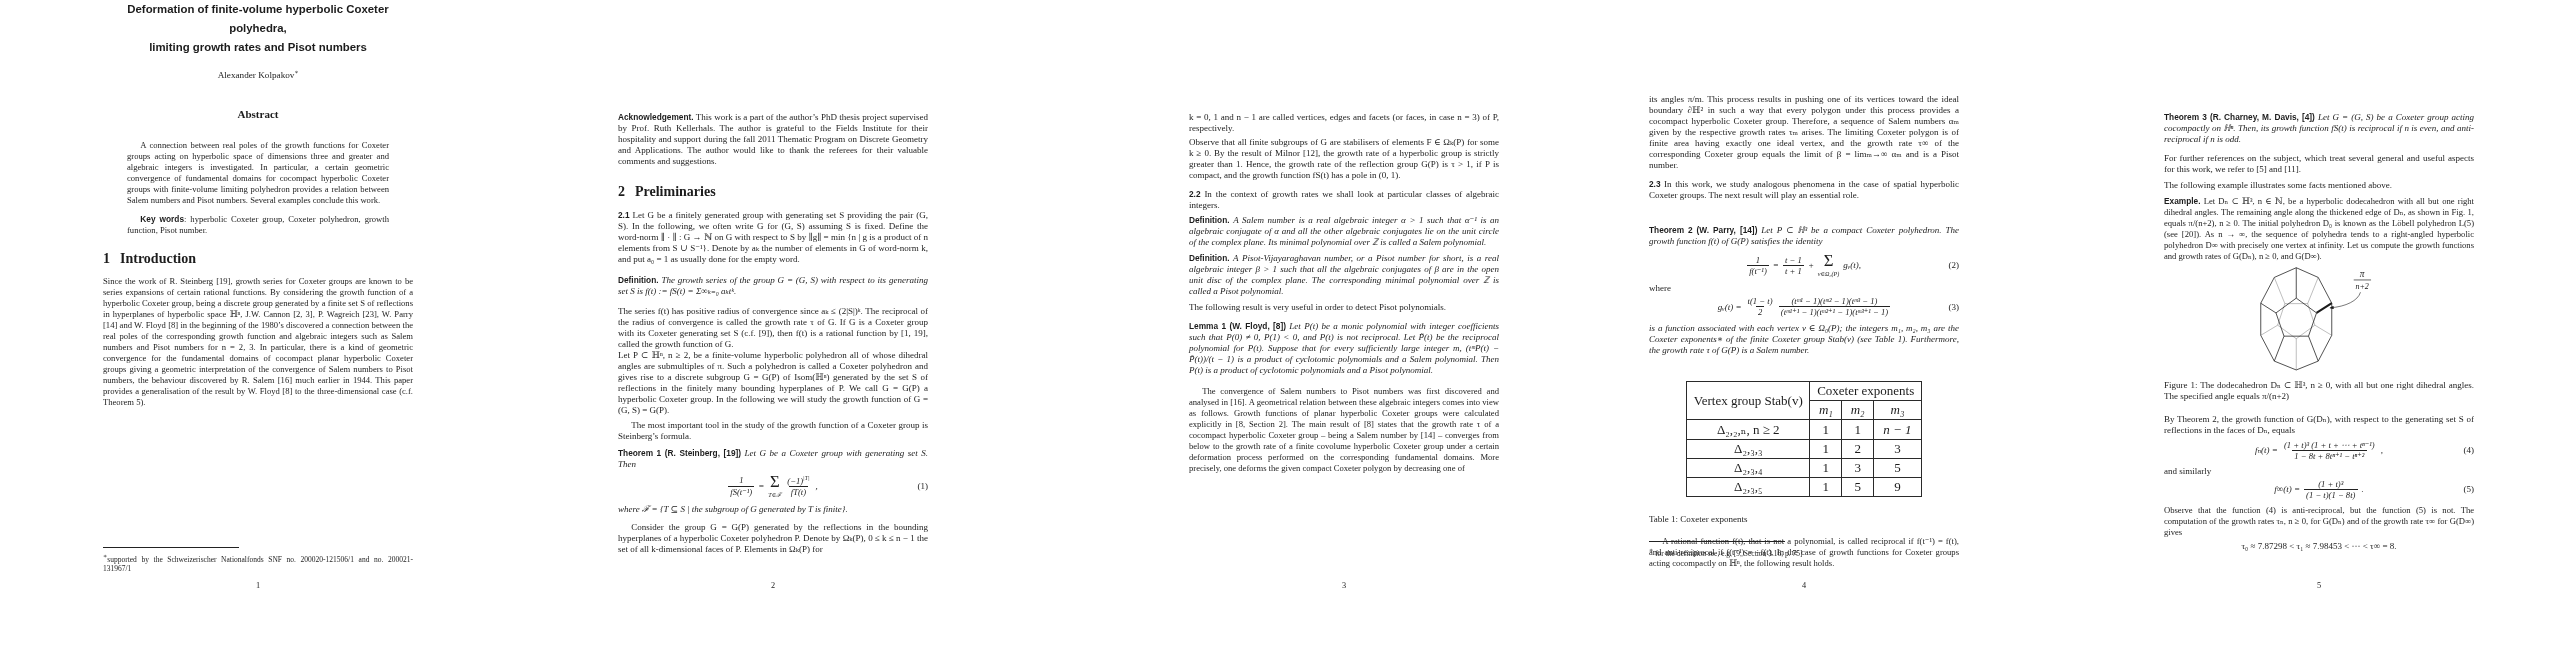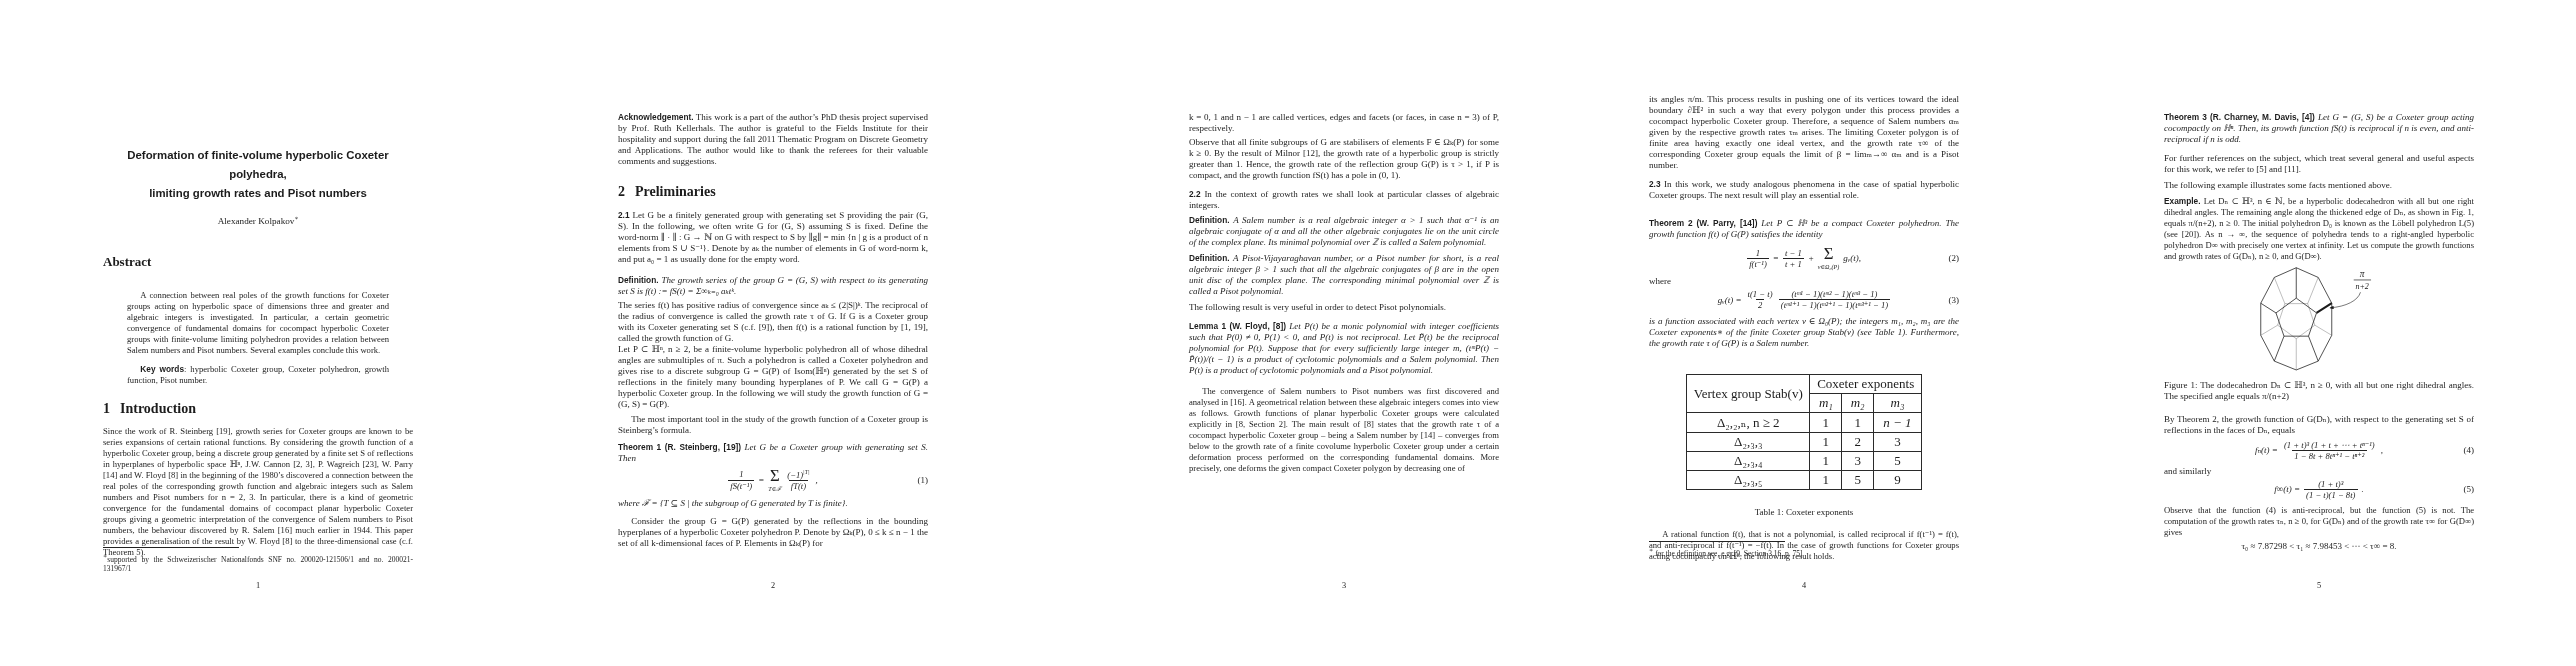--- a/index.html
+++ b/index.html
@@ -19,42 +19,42 @@
   .pagebody { position:absolute; left:103px; width:310px; top:0; }
   .pageno { position:absolute; top:581px; left:103px; width:310px; text-align:center; font-size:8.3px; }
 
   .p { margin:0; text-align:justify; font-size:9px; line-height:11px; }
   .tight { font-size:8.6px; line-height:11px; }
   .it { font-style:italic; }
   .ind { text-indent:13.3px; }
   .runin { font-family:"Liberation Sans","DejaVu Sans",sans-serif; font-weight:bold; font-style:normal; font-size:8.3px; }
 
   .titleblk { text-align:center; font-family:"Liberation Sans","DejaVu Sans",sans-serif;
-    font-weight:bold; font-size:11.4px; line-height:19px; padding-top:146px; }
+    font-weight:bold; font-size:11.4px; line-height:19px; }
   .author { text-align:center; font-size:9.2px; margin-top:12.2px; }
-  .abshead { font-weight:bold; font-size:13px; margin-top:28px; }
+  .abshead { text-align:center; font-weight:bold; font-size:11px; margin-top:28px; }
   .abstract { width:262px; margin:20px auto 0 auto; }
   .keywords { width:262px; margin:7.8px auto 0 auto; }
   .sechead { font-weight:bold; font-size:14px; margin:0; margin-top:13.3px; }
   .sechead .no { margin-right:10px; }
 
   .eqrow { position:relative; display:flex; align-items:center; justify-content:center;
     gap:3.9px; font-size:9px; font-style:italic; margin:5.6px 0; }
   .eqtag { position:absolute; right:0; font-style:normal; }
   .frac { display:inline-flex; flex-direction:column; align-items:center; font-size:8.6px; line-height:1.18; }
   .frac .den { border-top:0.7px solid #222; }
   .frac .num, .frac .den { padding:0 2.2px; white-space:nowrap; }
   .bigsum { display:inline-flex; flex-direction:column; align-items:center; line-height:1; }
   .bigsum .sig { font-size:16.7px; font-style:normal; }
   .bigsum .lim { font-size:6.1px; margin-top:1.1px; white-space:nowrap; }
   .supsm { font-size:5.8px; }
 
   .ctable { border-collapse:collapse; margin:25px auto 0 auto; font-size:13px; }
   .ctable td { border:0.7px solid #2a2a2a; padding:1.1px 6.7px; text-align:center; }
-  .tcaption { text-align:center; font-size:9px; margin-top:16.7px; }
+  .tcaption { font-size:9px; margin-top:16.7px; }
 
   .figwrap { display:flex; justify-content:center; margin-top:3.3px; }
   .figcap { margin-top:9px; }
 
   .fnblock1 { position:absolute; top:547px; left:103px; width:310px; }
   .fnblock4 { position:absolute; top:541px; left:103px; width:310px; }
   .fnrule { width:136px; border-top:0.8px solid #222; margin-bottom:3.3px; }
   .fn { font-size:7.5px; line-height:9.4px; text-align:justify; margin:0; }
   .center { text-align:center; }
 </style>
@@ -84,21 +84,21 @@
     </div>
     <div class="pageno">1</div>
   </div>
 
   <div class="page" style="left:515px">
     <div class="pagebody" style="padding-top:112px">
       <p class="p"><b class="runin">Acknowledgement.</b> <span>This work is a part of the author’s PhD thesis project supervised by Prof. Ruth Kellerhals. The author is grateful to the Fields Institute for their hospitality and support during the fall 2011 Thematic Program on Discrete Geometry and Applications. The author would like to thank the referees for their valuable comments and suggestions.</span></p>
       <h1 class="sechead" style="margin-top:16.7px"><span class="no">2</span><span>Preliminaries</span></h1>
       <p class="p" style="margin-top:10px"><b class="runin">2.1</b> <span>Let G be a finitely generated group with generating set S providing the pair (G, S). In the following, we often write G for (G, S) assuming S is fixed. Define the word-norm ∥ · ∥ : G → ℕ on G with respect to S by ∥g∥ = min {n | g is a product of n elements from S ∪ S⁻¹}. Denote by aₖ the number of elements in G of word-norm k, and put a₀ = 1 as usually done for the empty word.</span></p>
       <p class="p" style="margin-top:10px"><b class="runin">Definition.</b> <span class="it">The growth series of the group G = (G, S) with respect to its generating set S is f(t) := fS(t) = Σ∞ₖ₌₀ aₖtᵏ.</span></p>
-      <p class="p" style="margin-top:3px">The series f(t) has positive radius of convergence since aₖ ≤ (2|S|)ᵏ. The reciprocal of the radius of convergence is called the growth rate τ of G. If G is a Coxeter group with its Coxeter generating set S (c.f. [9]), then f(t) is a rational function by [1, 19], called the growth function of G.</p>
+      <p class="p" style="margin-top:9px">The series f(t) has positive radius of convergence since aₖ ≤ (2|S|)ᵏ. The reciprocal of the radius of convergence is called the growth rate τ of G. If G is a Coxeter group with its Coxeter generating set S (c.f. [9]), then f(t) is a rational function by [1, 19], called the growth function of G.</p>
       <p class="p">Let P ⊂ ℍⁿ, n ≥ 2, be a finite-volume hyperbolic polyhedron all of whose dihedral angles are submultiples of π. Such a polyhedron is called a Coxeter polyhedron and gives rise to a discrete subgroup G = G(P) of Isom(ℍⁿ) generated by the set S of reflections in the finitely many bounding hyperplanes of P. We call G = G(P) a hyperbolic Coxeter group. In the following we will study the growth function of G = (G, S) = G(P).</p>
       <p class="p ind" style="margin-top:4.4px">The most important tool in the study of the growth function of a Coxeter group is Steinberg’s formula.</p>
       <p class="p" style="margin-top:5.6px"><b class="runin">Theorem 1 (R. Steinberg, [19])</b> <span class="it">Let G be a Coxeter group with generating set S. Then</span></p>
       <div class="eqrow" style="margin-top:4.4px">
         <span class="frac">
             <span class="num">1</span>
             <span class="den">fS(t⁻¹)</span>
           </span>
         <span>=</span>
         <span class="bigsum">
@@ -129,21 +129,21 @@
       <p class="p" style="margin-top:7.8px"><b class="runin">Lemma 1 (W. Floyd, [8])</b> <span class="it">Let P(t) be a monic polynomial with integer coefficients such that P(0) ≠ 0, P(1) &lt; 0, and P(t) is not reciprocal. Let P̃(t) be the reciprocal polynomial for P(t). Suppose that for every sufficiently large integer m, (tᵐP(t) − P̃(t))/(t − 1) is a product of cyclotomic polynomials and a Salem polynomial. Then P(t) is a product of cyclotomic polynomials and a Pisot polynomial.</span></p>
       <p class="p tight ind" style="margin-top:10px">The convergence of Salem numbers to Pisot numbers was first discovered and analysed in [16]. A geometrical relation between these algebraic integers comes into view as follows. Growth functions of planar hyperbolic Coxeter groups were calculated explicitly in [8, Section 2]. The main result of [8] states that the growth rate τ of a cocompact hyperbolic Coxeter group – being a Salem number by [14] – converges from below to the growth rate of a finite covolume hyperbolic Coxeter group under a certain deformation process performed on the corresponding fundamental domains. More precisely, one deforms the given compact Coxeter polygon by decreasing one of</p>
     </div>
     <div class="pageno">3</div>
   </div>
 
   <div class="page" style="left:1546px">
     <div class="pagebody" style="padding-top:94px">
       <p class="p">its angles π/m. This process results in pushing one of its vertices toward the ideal boundary ∂ℍ² in such a way that every polygon under this process provides a cocompact hyperbolic Coxeter group. Therefore, a sequence of Salem numbers αₘ given by the respective growth rates τₘ arises. The limiting Coxeter polygon is of finite area having exactly one ideal vertex, and the growth rate τ∞ of the corresponding Coxeter group equals the limit of β = limₘ→∞ αₘ and is a Pisot number.</p>
       <p class="p" style="margin-top:7.8px"><b class="runin">2.3</b> <span>In this work, we study analogous phenomena in the case of spatial hyperbolic Coxeter groups. The next result will play an essential role.</span></p>
-      <p class="p" style="margin-top:17px"><b class="runin">Theorem 2 (W. Parry, [14])</b> <span class="it">Let P ⊂ ℍ³ be a compact Coxeter polyhedron. The growth function f(t) of G(P) satisfies the identity</span></p>
+      <p class="p" style="margin-top:24px"><b class="runin">Theorem 2 (W. Parry, [14])</b> <span class="it">Let P ⊂ ℍ³ be a compact Coxeter polyhedron. The growth function f(t) of G(P) satisfies the identity</span></p>
       <div class="eqrow" style="margin-top:6.7px">
         <span class="frac">
             <span class="num">1</span>
             <span class="den">f(t⁻¹)</span>
           </span>
         <span>=</span>
         <span class="frac">
             <span class="num">t − 1</span>
             <span class="den">t + 1</span>
           </span>

